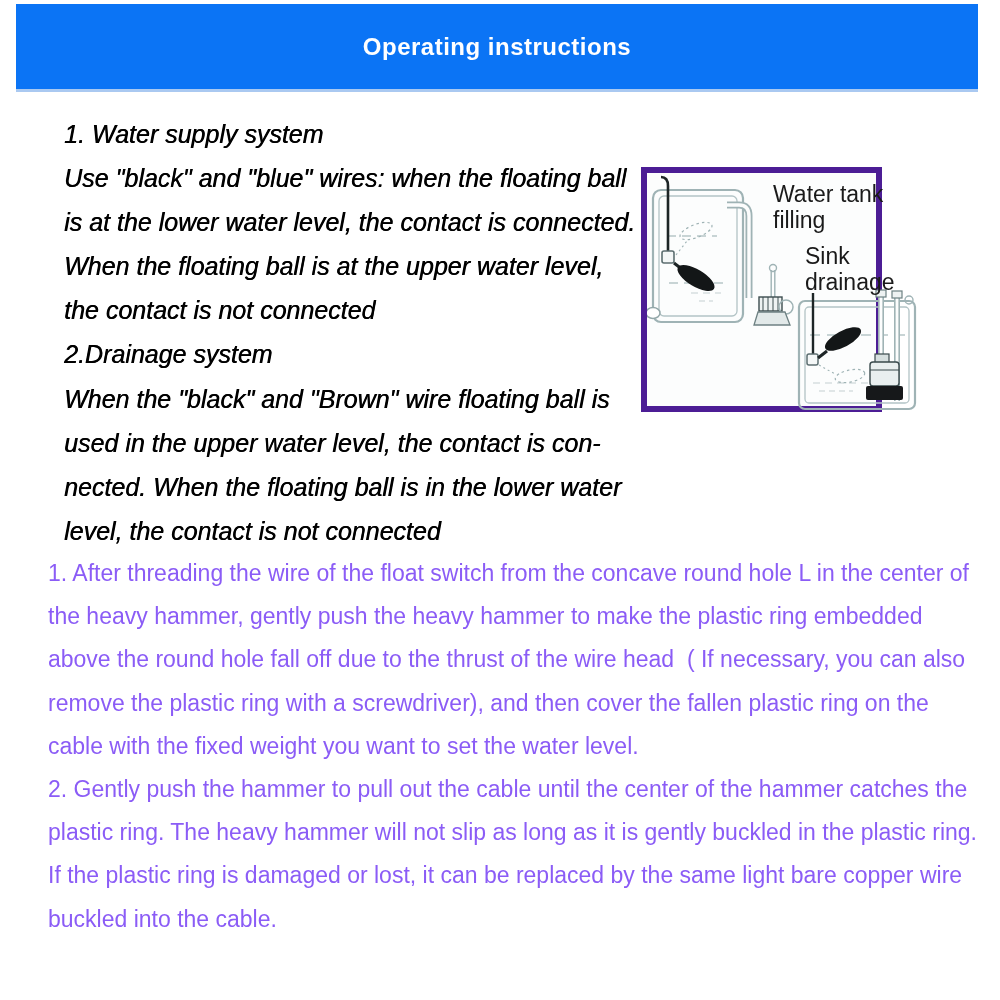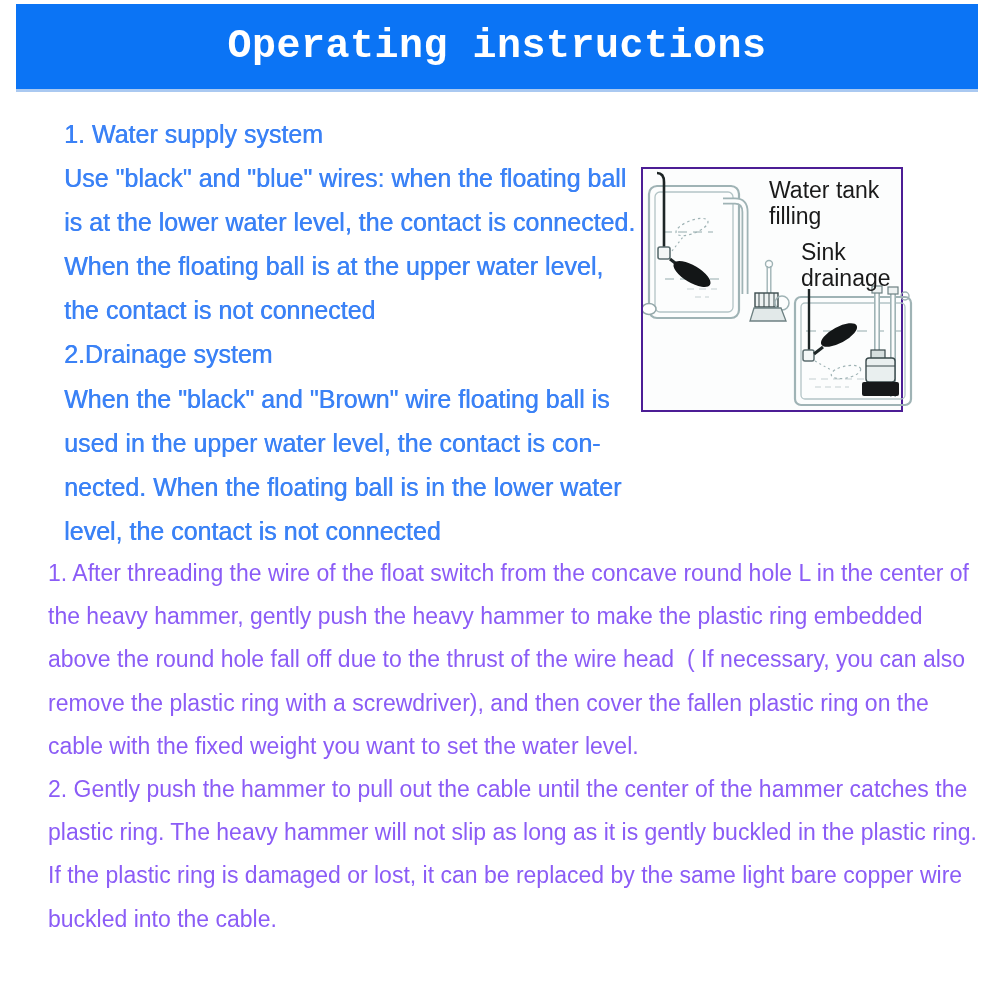--- a/index.html
+++ b/index.html
@@ -13,39 +13,40 @@
   
   .banner{
     position:absolute;left:16px;top:4px;width:962px;height:85px;
     background:#0b74f5;
     border-bottom:3px solid #aac9f1;
     display:flex;align-items:center;justify-content:center;
   }
   .banner h1{
     margin:18px;
     color:#ffffff;
-    font-size:40px;
+    font-size:24px;
     font-weight:bold;
     letter-spacing:0.5px;
-    font-family:Liberation Mono, monospace;
+    font-family:Liberation Sans, sans-serif;
   }
   
   .intro{
     position:absolute;left:64px;top:112px;width:575px;
-    color:#3b82f6;
+    color:#000000;
     font-size:25px;
     line-height:44.1px;
     white-space:pre;
     text-shadow:0.45px 0 0 currentColor; 
+    font-style:italic;
   }
   
   .diagram{
-    position:absolute;left:641px;top:167px;width:262px;height:245px;
+    position:absolute;left:641px;top:167px;width:241px;height:245px;
     margin:0;box-sizing:border-box;
-    border:2px solid #4c1d95;
+    border:6px solid #4c1d95;
     background:#fcfdfd;
   }
   .diagram svg{display:block;}
   .dlabel{
     font-family:"Liberation Sans",sans-serif;
     font-size:23px;
     fill:#1a1a1a;
   }
   
   .steps{

